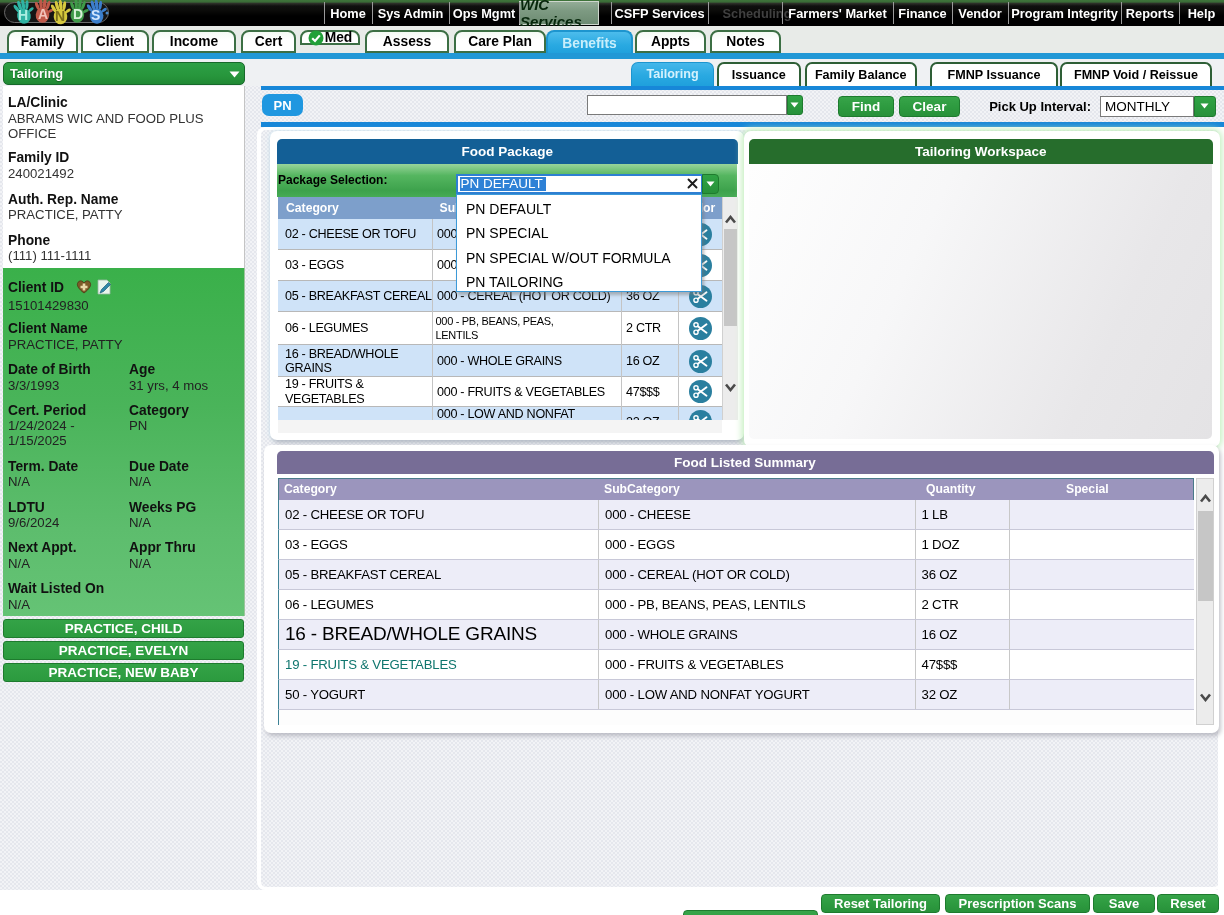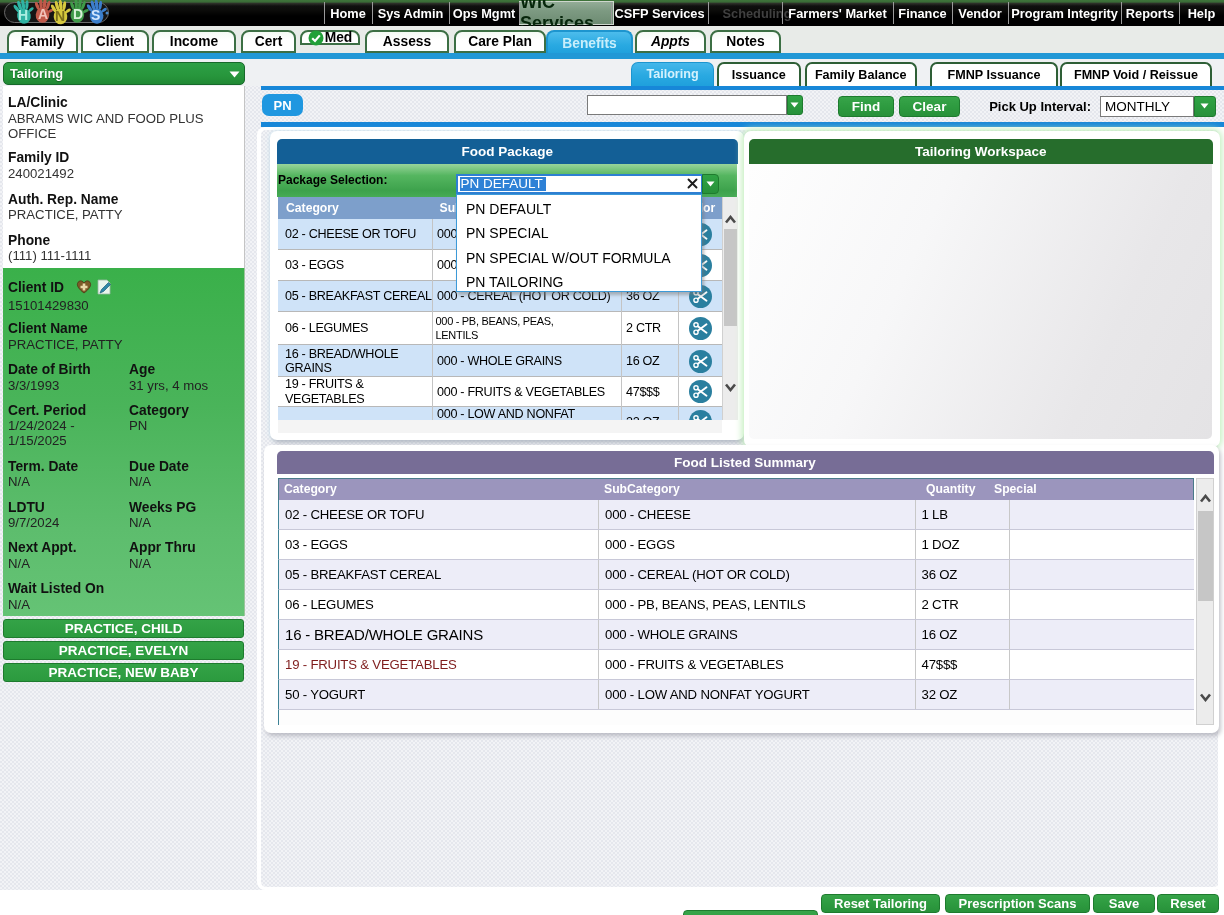--- a/index.html
+++ b/index.html
@@ -14,21 +14,21 @@
 </style></head>
 <body>
 
 <div class="ab" style="left:0px;top:0px;width:1224px;height:26px;background:linear-gradient(180deg,#3f753b 0,#3a6b37 2px,#2c2f28 3.5px,#17181440 6px,#0c0c0a 10px,#000 16px),linear-gradient(#111,#000);"></div>
 <div class="ab b ctr" style="left:324px;top:1px;width:48px;height:24px;color:#fff;font-size:12.8px;">Home</div>
 <div class="ab" style="left:324px;top:2px;width:1px;height:22px;background:#9a9a9a;"></div>
 <div class="ab b ctr" style="left:372px;top:1px;width:77px;height:24px;color:#fff;font-size:12.8px;">Sys Admin</div>
 <div class="ab" style="left:372px;top:2px;width:1px;height:22px;background:#9a9a9a;"></div>
 <div class="ab b ctr" style="left:449px;top:1px;width:70px;height:24px;color:#fff;font-size:12.8px;">Ops Mgmt</div>
 <div class="ab" style="left:449px;top:2px;width:1px;height:22px;background:#9a9a9a;"></div>
-<div class="ab b ctr" style="left:519px;top:1px;width:95px;height:24px;background:linear-gradient(180deg,#93ac97 0,#7d9a82 40%,#6d8b72 100%);border:1px solid #cdd6cd;color:#07270c;font-size:18px;">WIC Services</div>
+<div class="ab b ctr" style="left:519px;top:1px;width:80px;height:24px;background:linear-gradient(180deg,#93ac97 0,#7d9a82 40%,#6d8b72 100%);border:1px solid #cdd6cd;color:#07270c;font-size:15px;font-style:italic;">WIC Services</div>
 <div class="ab" style="left:519px;top:2px;width:1px;height:22px;background:#9a9a9a;"></div>
 <div class="ab b ctr" style="left:611px;top:1px;width:97px;height:24px;color:#fff;font-size:12.8px;">CSFP Services</div>
 <div class="ab" style="left:611px;top:2px;width:1px;height:22px;background:#9a9a9a;"></div>
 <div class="ab b ctr" style="left:708px;top:1px;width:74px;height:24px;color:#404040;font-size:12.8px;padding-left:24px;">Scheduling</div>
 <div class="ab" style="left:708px;top:2px;width:1px;height:22px;background:#9a9a9a;"></div>
 <div class="ab b ctr" style="left:782px;top:1px;width:111px;height:24px;color:#fff;font-size:12.8px;">Farmers' Market</div>
 <div class="ab" style="left:782px;top:2px;width:1px;height:22px;background:#9a9a9a;"></div>
 <div class="ab b ctr" style="left:893px;top:1px;width:59px;height:24px;color:#fff;font-size:12.8px;">Finance</div>
 <div class="ab" style="left:893px;top:2px;width:1px;height:22px;background:#9a9a9a;"></div>
 <div class="ab b ctr" style="left:952px;top:1px;width:56px;height:24px;color:#fff;font-size:12.8px;">Vendor</div>
@@ -68,21 +68,21 @@
 <div class="ab b ctr" style="left:81px;top:30px;width:68px;height:23px;background:linear-gradient(180deg,#f4faf4 0,#fff 45%);border:2px solid #3c6f44;border-radius:8px 8px 0 0;color:#000;font-size:13.8px;">Client</div>
 <div class="ab b ctr" style="left:152px;top:30px;width:84px;height:23px;background:linear-gradient(180deg,#f4faf4 0,#fff 45%);border:2px solid #3c6f44;border-radius:8px 8px 0 0;color:#000;font-size:13.8px;">Income</div>
 <div class="ab b ctr" style="left:241px;top:30px;width:55px;height:23px;background:linear-gradient(180deg,#f4faf4 0,#fff 45%);border:2px solid #3c6f44;border-radius:8px 8px 0 0;color:#000;font-size:13.8px;">Cert</div>
 <div class="ab b ctr" style="left:300px;top:30px;width:60px;height:15px;background:linear-gradient(180deg,#f4faf4 0,#fff 45%);border:2px solid #3c6f44;border-radius:8px 8px 0 0;color:#000;font-size:13.8px;"><svg width="16" height="16" viewBox="0 0 16 16" style="margin-right:1px">
       <circle cx="8" cy="8" r="7.5" fill="#21a038"></circle>
       <path d="M4.2 8.3 L7 11 L11.8 5.4" stroke="#fff" stroke-width="2.2" fill="none"></path>
     </svg>Med</div>
 <div class="ab b ctr" style="left:365px;top:30px;width:84px;height:23px;background:linear-gradient(180deg,#f4faf4 0,#fff 45%);border:2px solid #3c6f44;border-radius:8px 8px 0 0;color:#000;font-size:13.8px;">Assess</div>
 <div class="ab b ctr" style="left:454px;top:30px;width:92px;height:23px;background:linear-gradient(180deg,#f4faf4 0,#fff 45%);border:2px solid #3c6f44;border-radius:8px 8px 0 0;color:#000;font-size:13.8px;">Care Plan</div>
 <div class="ab b ctr" style="left:546px;top:30px;width:87px;height:24px;background:linear-gradient(180deg,#4cbcec 0,#29a9e1 60%,#1fa0dc 100%);border:2px solid #1d95cf;border-bottom:none;border-radius:8px 8px 0 0;color:#c8eefb;font-size:13.8px;">Benefits</div>
-<div class="ab b ctr" style="left:635px;top:30px;width:71px;height:23px;background:linear-gradient(180deg,#f4faf4 0,#fff 45%);border:2px solid #3c6f44;border-radius:8px 8px 0 0;color:#000;font-size:13.8px;font-style:italic;">Appts</div>
+<div class="ab b ctr" style="left:635px;top:30px;width:71px;height:23px;background:linear-gradient(180deg,#f4faf4 0,#fff 45%);border:2px solid #3c6f44;border-radius:8px 8px 0 0;color:#000;font-size:13.8px;">Appts</div>
 <div class="ab b ctr" style="left:710px;top:30px;width:71px;height:23px;background:linear-gradient(180deg,#f4faf4 0,#fff 45%);border:2px solid #3c6f44;border-radius:8px 8px 0 0;color:#000;font-size:13.8px;">Notes</div>
 <div class="ab" style="left:0px;top:53px;width:1224px;height:5.5px;background:#2198d6;"></div>
 <div class="ab dots" style="left:0px;top:58.5px;width:1224px;height:831.5px;"></div>
 <div class="ab" style="left:0px;top:58.5px;width:1224px;height:27px;background:#eff1f3;"></div>
 <div class="ab" style="left:256.5px;top:126.5px;width:966px;height:763.5px;background:#fff;border-radius:8px;"></div>
 <div class="ab dots" style="left:260.5px;top:130px;width:958px;height:756.5px;border-radius:5px;"></div>
 <div class="ab b ctr" style="left:631px;top:61.5px;width:83px;height:24.5px;background:linear-gradient(180deg,#45b7ea 0,#29a9e1 55%,#1fa0dc 100%);border:1px solid #1d95cf;border-bottom:none;border-radius:7px 7px 0 0;color:#d5f2fd;font-size:12.6px;">Tailoring</div>
 <div class="ab b ctr" style="left:716.5px;top:61.5px;width:84.5px;height:24.5px;background:#fff;border:2px solid #2e5f36;border-bottom:none;border-radius:7px 7px 0 0;color:#000;font-size:12.6px;">Issuance</div>
 <div class="ab b ctr" style="left:805px;top:61.5px;width:111.5px;height:24.5px;background:#fff;border:2px solid #2e5f36;border-bottom:none;border-radius:7px 7px 0 0;color:#000;font-size:12.6px;">Family Balance</div>
 <div class="ab b ctr" style="left:930px;top:61.5px;width:128px;height:24.5px;background:#fff;border:2px solid #2e5f36;border-bottom:none;border-radius:7px 7px 0 0;color:#000;font-size:12.6px;">FMNP Issuance</div>
@@ -133,21 +133,21 @@
 <div class="ab b " style="left:129px;top:402.5px;font-size:13.8px;color:#111;white-space:nowrap">Category</div>
 <div class="ab " style="left:8px;top:418px;font-size:13.2px;color:#222;white-space:nowrap">1/24/2024 -</div>
 <div class="ab " style="left:129px;top:418px;font-size:13.2px;color:#222;white-space:nowrap">PN</div>
 <div class="ab " style="left:8px;top:432.5px;font-size:13.2px;color:#222;white-space:nowrap">1/15/2025</div>
 <div class="ab b " style="left:8px;top:458.5px;font-size:13.8px;color:#111;white-space:nowrap">Term. Date</div>
 <div class="ab b " style="left:129px;top:458.5px;font-size:13.8px;color:#111;white-space:nowrap">Due Date</div>
 <div class="ab " style="left:8px;top:474px;font-size:13.2px;color:#222;white-space:nowrap">N/A</div>
 <div class="ab " style="left:129px;top:474px;font-size:13.2px;color:#222;white-space:nowrap">N/A</div>
 <div class="ab b " style="left:8px;top:499.5px;font-size:13.8px;color:#111;white-space:nowrap">LDTU</div>
 <div class="ab b " style="left:129px;top:499.5px;font-size:13.8px;color:#111;white-space:nowrap">Weeks PG</div>
-<div class="ab " style="left:8px;top:514.5px;font-size:13.2px;color:#222;white-space:nowrap">9/7/2024</div>
+<div class="ab " style="left:8px;top:514.5px;font-size:13.2px;color:#222;white-space:nowrap">9/6/2024</div>
 <div class="ab " style="left:129px;top:514.5px;font-size:13.2px;color:#222;white-space:nowrap">N/A</div>
 <div class="ab b " style="left:8px;top:540px;font-size:13.8px;color:#111;white-space:nowrap">Next Appt.</div>
 <div class="ab b " style="left:129px;top:540px;font-size:13.8px;color:#111;white-space:nowrap">Appr Thru</div>
 <div class="ab " style="left:8px;top:555.5px;font-size:13.2px;color:#222;white-space:nowrap">N/A</div>
 <div class="ab " style="left:129px;top:555.5px;font-size:13.2px;color:#222;white-space:nowrap">N/A</div>
 <div class="ab b " style="left:8px;top:581px;font-size:13.8px;color:#111;white-space:nowrap">Wait Listed On</div>
 <div class="ab " style="left:8px;top:596.5px;font-size:13.2px;color:#222;white-space:nowrap">N/A</div>
 <svg class="ab" style="left:76px;top:279px" width="16" height="16" viewBox="0 0 16 16">
 <path d="M8 14 C2 9.5 1 6.5 1.5 4.5 C2 2.5 4 1.5 5.5 2 C6.7 2.4 7.6 3.3 8 4 C8.4 3.3 9.3 2.4 10.5 2 C12 1.5 14 2.5 14.5 4.5 C15 6.5 14 9.5 8 14 Z" fill="#7c5b28" stroke="#4c3514" stroke-width="0.8"></path>
 <path d="M6.7 4.5 h2.6 v2.2 h2.2 v2.6 h-2.2 v2.2 h-2.6 v-2.2 h-2.2 v-2.6 h2.2 Z" fill="#e8d8a8"></path>
@@ -290,21 +290,21 @@
 <div class="ab vc" style="left:466px;top:274.0px;width:230px;height:16px;font-size:14px;color:#000;">PN TAILORING</div>
 <div class="ab" style="left:744px;top:131px;width:476px;height:315.5px;background:#fff;border-radius:7px;box-shadow:0 0 7px 2px #c2eebd;"></div>
 <div class="ab b ctr w" style="left:748.5px;top:139px;width:464.5px;height:24.5px;background:#266d2c;border-radius:5px 5px 0 0;font-size:13.5px;">Tailoring Workspace</div>
 <div class="ab" style="left:748.5px;top:163.5px;width:463px;height:275.5px;background:linear-gradient(115deg,#fefefe 0,#f7f7f8 35%,#e8e7e9 75%,#e4e3e5 100%);border-radius:0 0 5px 5px;"></div>
 <div class="ab" style="left:264px;top:445px;width:955px;height:288px;background:#fff;border-radius:7px;box-shadow:2px 3px 4px rgba(150,150,160,.55);"></div>
 <div class="ab b ctr w" style="left:276.5px;top:451px;width:937px;height:23px;background:#776d96;border-radius:5px 5px 0 0;font-size:13.5px;">Food Listed Summary</div>
 <div class="ab" style="left:278px;top:477.5px;width:915.5px;height:22px;background:#9b95bd;border:1px solid #4a7a8a;border-bottom:none;"></div>
 <div class="ab b vc w" style="left:284px;top:477.5px;width:200px;height:22px;font-size:12.2px;">Category</div>
 <div class="ab b vc w" style="left:604px;top:477.5px;width:200px;height:22px;font-size:12.2px;">SubCategory</div>
 <div class="ab b vc w" style="left:926px;top:477.5px;width:100px;height:22px;font-size:12.2px;">Quantity</div>
-<div class="ab b vc w" style="left:994px;top:477.5px;width:100px;height:22px;font-size:12.2px;">Special</div>
+<div class="ab b vc w" style="left:1066px;top:477.5px;width:100px;height:22px;font-size:12.2px;">Special</div>
 <div class="ab" style="left:278px;top:499.5px;width:915.5px;height:30px;background:#ededf8;border-bottom:1px solid #c8c8d8;border-left:1.5px solid #3e8296">
 <div class="ab vc" style="left:6px;top:0;width:300px;height:29px;font-size:13.2px;letter-spacing:-0.2px;color:#000;white-space:nowrap">02 - CHEESE OR TOFU</div>
 <div class="ab vc" style="left:319px;top:0;width:310px;height:29px;font-size:13.2px;letter-spacing:-0.2px;color:#000;white-space:nowrap;border-left:1px solid #c8c8c8;padding-left:6px">000 - CHEESE</div>
 <div class="ab vc" style="left:635.5px;top:0;width:94px;height:29px;font-size:13.2px;letter-spacing:-0.2px;color:#000;white-space:nowrap;border-left:1px solid #c8c8c8;padding-left:6px">1 LB</div>
 <div class="ab vc" style="left:730px;top:0;width:185px;height:29px;border-left:1px solid #c8c8c8"></div>
 </div>
 <div class="ab" style="left:278px;top:529.5px;width:915.5px;height:30px;background:#fff;border-bottom:1px solid #c8c8d8;border-left:1.5px solid #3e8296">
 <div class="ab vc" style="left:6px;top:0;width:300px;height:29px;font-size:13.2px;letter-spacing:-0.2px;color:#000;white-space:nowrap">03 - EGGS</div>
 <div class="ab vc" style="left:319px;top:0;width:310px;height:29px;font-size:13.2px;letter-spacing:-0.2px;color:#000;white-space:nowrap;border-left:1px solid #c8c8c8;padding-left:6px">000 - EGGS</div>
 <div class="ab vc" style="left:635.5px;top:0;width:94px;height:29px;font-size:13.2px;letter-spacing:-0.2px;color:#000;white-space:nowrap;border-left:1px solid #c8c8c8;padding-left:6px">1 DOZ</div>
@@ -316,27 +316,27 @@
 <div class="ab vc" style="left:635.5px;top:0;width:94px;height:29px;font-size:13.2px;letter-spacing:-0.2px;color:#000;white-space:nowrap;border-left:1px solid #c8c8c8;padding-left:6px">36 OZ</div>
 <div class="ab vc" style="left:730px;top:0;width:185px;height:29px;border-left:1px solid #c8c8c8"></div>
 </div>
 <div class="ab" style="left:278px;top:589.5px;width:915.5px;height:30px;background:#fff;border-bottom:1px solid #c8c8d8;border-left:1.5px solid #3e8296">
 <div class="ab vc" style="left:6px;top:0;width:300px;height:29px;font-size:13.2px;letter-spacing:-0.2px;color:#000;white-space:nowrap">06 - LEGUMES</div>
 <div class="ab vc" style="left:319px;top:0;width:310px;height:29px;font-size:13.2px;letter-spacing:-0.2px;color:#000;white-space:nowrap;border-left:1px solid #c8c8c8;padding-left:6px">000 - PB, BEANS, PEAS, LENTILS</div>
 <div class="ab vc" style="left:635.5px;top:0;width:94px;height:29px;font-size:13.2px;letter-spacing:-0.2px;color:#000;white-space:nowrap;border-left:1px solid #c8c8c8;padding-left:6px">2 CTR</div>
 <div class="ab vc" style="left:730px;top:0;width:185px;height:29px;border-left:1px solid #c8c8c8"></div>
 </div>
 <div class="ab" style="left:278px;top:619.5px;width:915.5px;height:30px;background:#ededf8;border-bottom:1px solid #c8c8d8;border-left:1.5px solid #3e8296">
-<div class="ab vc" style="left:6px;top:0;width:300px;height:29px;font-size:15px;letter-spacing:-0.2px;color:#000;white-space:nowrap">16 - BREAD/WHOLE GRAINS</div>
+<div class="ab vc" style="left:6px;top:0;width:300px;height:29px;font-size:19px;letter-spacing:-0.2px;color:#000;white-space:nowrap">16 - BREAD/WHOLE GRAINS</div>
 <div class="ab vc" style="left:319px;top:0;width:310px;height:29px;font-size:13.2px;letter-spacing:-0.2px;color:#000;white-space:nowrap;border-left:1px solid #c8c8c8;padding-left:6px">000 - WHOLE GRAINS</div>
 <div class="ab vc" style="left:635.5px;top:0;width:94px;height:29px;font-size:13.2px;letter-spacing:-0.2px;color:#000;white-space:nowrap;border-left:1px solid #c8c8c8;padding-left:6px">16 OZ</div>
 <div class="ab vc" style="left:730px;top:0;width:185px;height:29px;border-left:1px solid #c8c8c8"></div>
 </div>
 <div class="ab" style="left:278px;top:649.5px;width:915.5px;height:30px;background:#fff;border-bottom:1px solid #c8c8d8;border-left:1.5px solid #3e8296">
-<div class="ab vc" style="left:6px;top:0;width:300px;height:29px;font-size:13.2px;letter-spacing:-0.2px;color:#7f1d1d;white-space:nowrap">19 - FRUITS &amp; VEGETABLES</div>
+<div class="ab vc" style="left:6px;top:0;width:300px;height:29px;font-size:13.2px;letter-spacing:-0.2px;color:#0f766e;white-space:nowrap">19 - FRUITS &amp; VEGETABLES</div>
 <div class="ab vc" style="left:319px;top:0;width:310px;height:29px;font-size:13.2px;letter-spacing:-0.2px;color:#000;white-space:nowrap;border-left:1px solid #c8c8c8;padding-left:6px">000 - FRUITS &amp; VEGETABLES</div>
 <div class="ab vc" style="left:635.5px;top:0;width:94px;height:29px;font-size:13.2px;letter-spacing:-0.2px;color:#000;white-space:nowrap;border-left:1px solid #c8c8c8;padding-left:6px">47$$$</div>
 <div class="ab vc" style="left:730px;top:0;width:185px;height:29px;border-left:1px solid #c8c8c8"></div>
 </div>
 <div class="ab" style="left:278px;top:679.5px;width:915.5px;height:30px;background:#ededf8;border-bottom:1px solid #c8c8d8;border-left:1.5px solid #3e8296">
 <div class="ab vc" style="left:6px;top:0;width:300px;height:29px;font-size:13.2px;letter-spacing:-0.2px;color:#000;white-space:nowrap">50 - YOGURT</div>
 <div class="ab vc" style="left:319px;top:0;width:310px;height:29px;font-size:13.2px;letter-spacing:-0.2px;color:#000;white-space:nowrap;border-left:1px solid #c8c8c8;padding-left:6px">000 - LOW AND NONFAT YOGURT</div>
 <div class="ab vc" style="left:635.5px;top:0;width:94px;height:29px;font-size:13.2px;letter-spacing:-0.2px;color:#000;white-space:nowrap;border-left:1px solid #c8c8c8;padding-left:6px">32 OZ</div>
 <div class="ab vc" style="left:730px;top:0;width:185px;height:29px;border-left:1px solid #c8c8c8"></div>
 </div>

